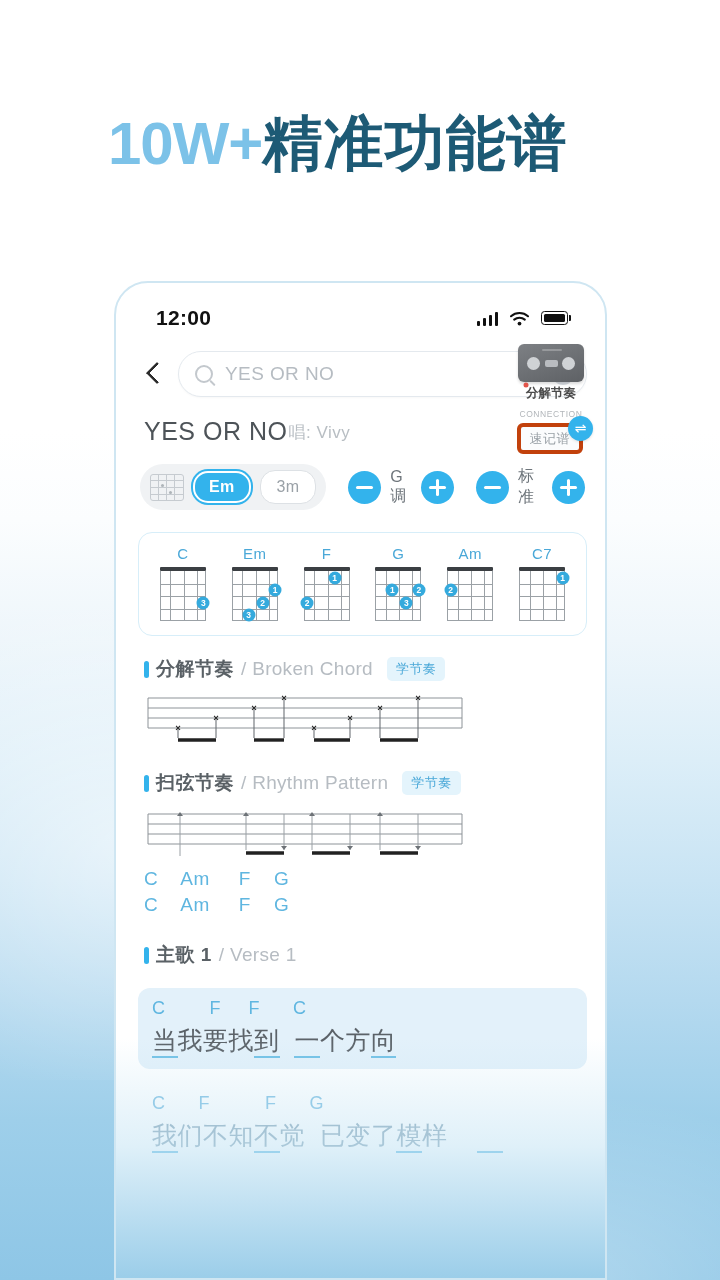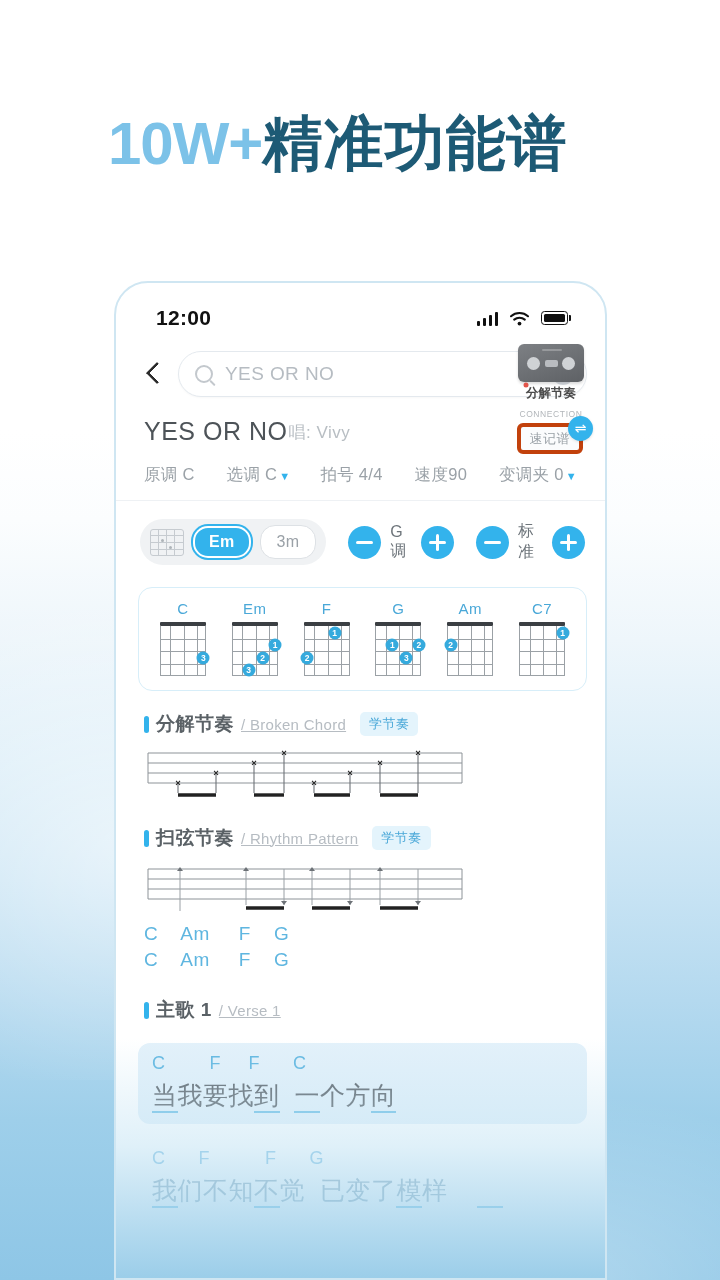--- a/index.html
+++ b/index.html
@@ -166,21 +166,21 @@
   .dot {
     position:absolute; width:13px; height:13px; border-radius:50%; background:#35aadd;
     color:#fff; font-size:8.5px; line-height:13px; text-align:center; font-weight:bold;
     transform:translate(-50%,-50%); z-index:3;
   }
 
   
   .sec-head { display:flex; align-items:center; padding:20px 24px 6px 28px; gap:7px; }
   .sec-bar { width:5px; height:17px; border-radius:3px; background:#33b3ec; flex:0 0 5px; }
   .sec-cn { font-size:19px; color:#5a6166; font-weight:bold; letter-spacing:.5px; }
-  .sec-en { font-size:15px; color:#b6bcc2; letter-spacing:.3px;text-decoration:underline; }
+  .sec-en { font-size:19px; color:#b6bcc2; letter-spacing:.3px; }
   .sec-badge {
     margin-left:7px; font-size:13px; color:#4aa8d8; background:#e4f4fc;
     border-radius:5px; padding:3px 9px; letter-spacing:.4px;
   }
 
   
   .notation { margin:4px 0 0 30px; width:318px; height:58px; position:relative; }
   .notation svg { display:block; }
 
   
@@ -252,27 +252,20 @@
 
   <div id="song-row">
     <span id="song-title">YES OR NO</span>
     <span id="song-artist"><span>唱:</span> <span>Vivy</span></span>
     <span id="shorthand-wrap">
       <span id="shorthand-btn">速记谱</span>
       <span id="shorthand-badge">⇌</span>
     </span>
   </div>
 
-  <div id="meta-row">
-    <span><span>原调 C</span><span class="caret"></span></span>
-    <span><span>选调 C</span><span class="caret">▼</span></span>
-    <span><span>拍号 4/4</span><span class="caret"></span></span>
-    <span><span>速度90</span><span class="caret"></span></span>
-    <span><span>变调夹 0</span><span class="caret">▼</span></span>
-  </div>
 
   <div id="controls">
     <div id="seg">
       <span id="fretboard-ic">
         <span class="fb"></span>
         <span class="v" style="left:8px"></span>
           <span class="v" style="left:16px"></span>
           <span class="v" style="left:24px"></span>
         <span class="h" style="top:6px"></span>
           <span class="h" style="top:13px"></span>

